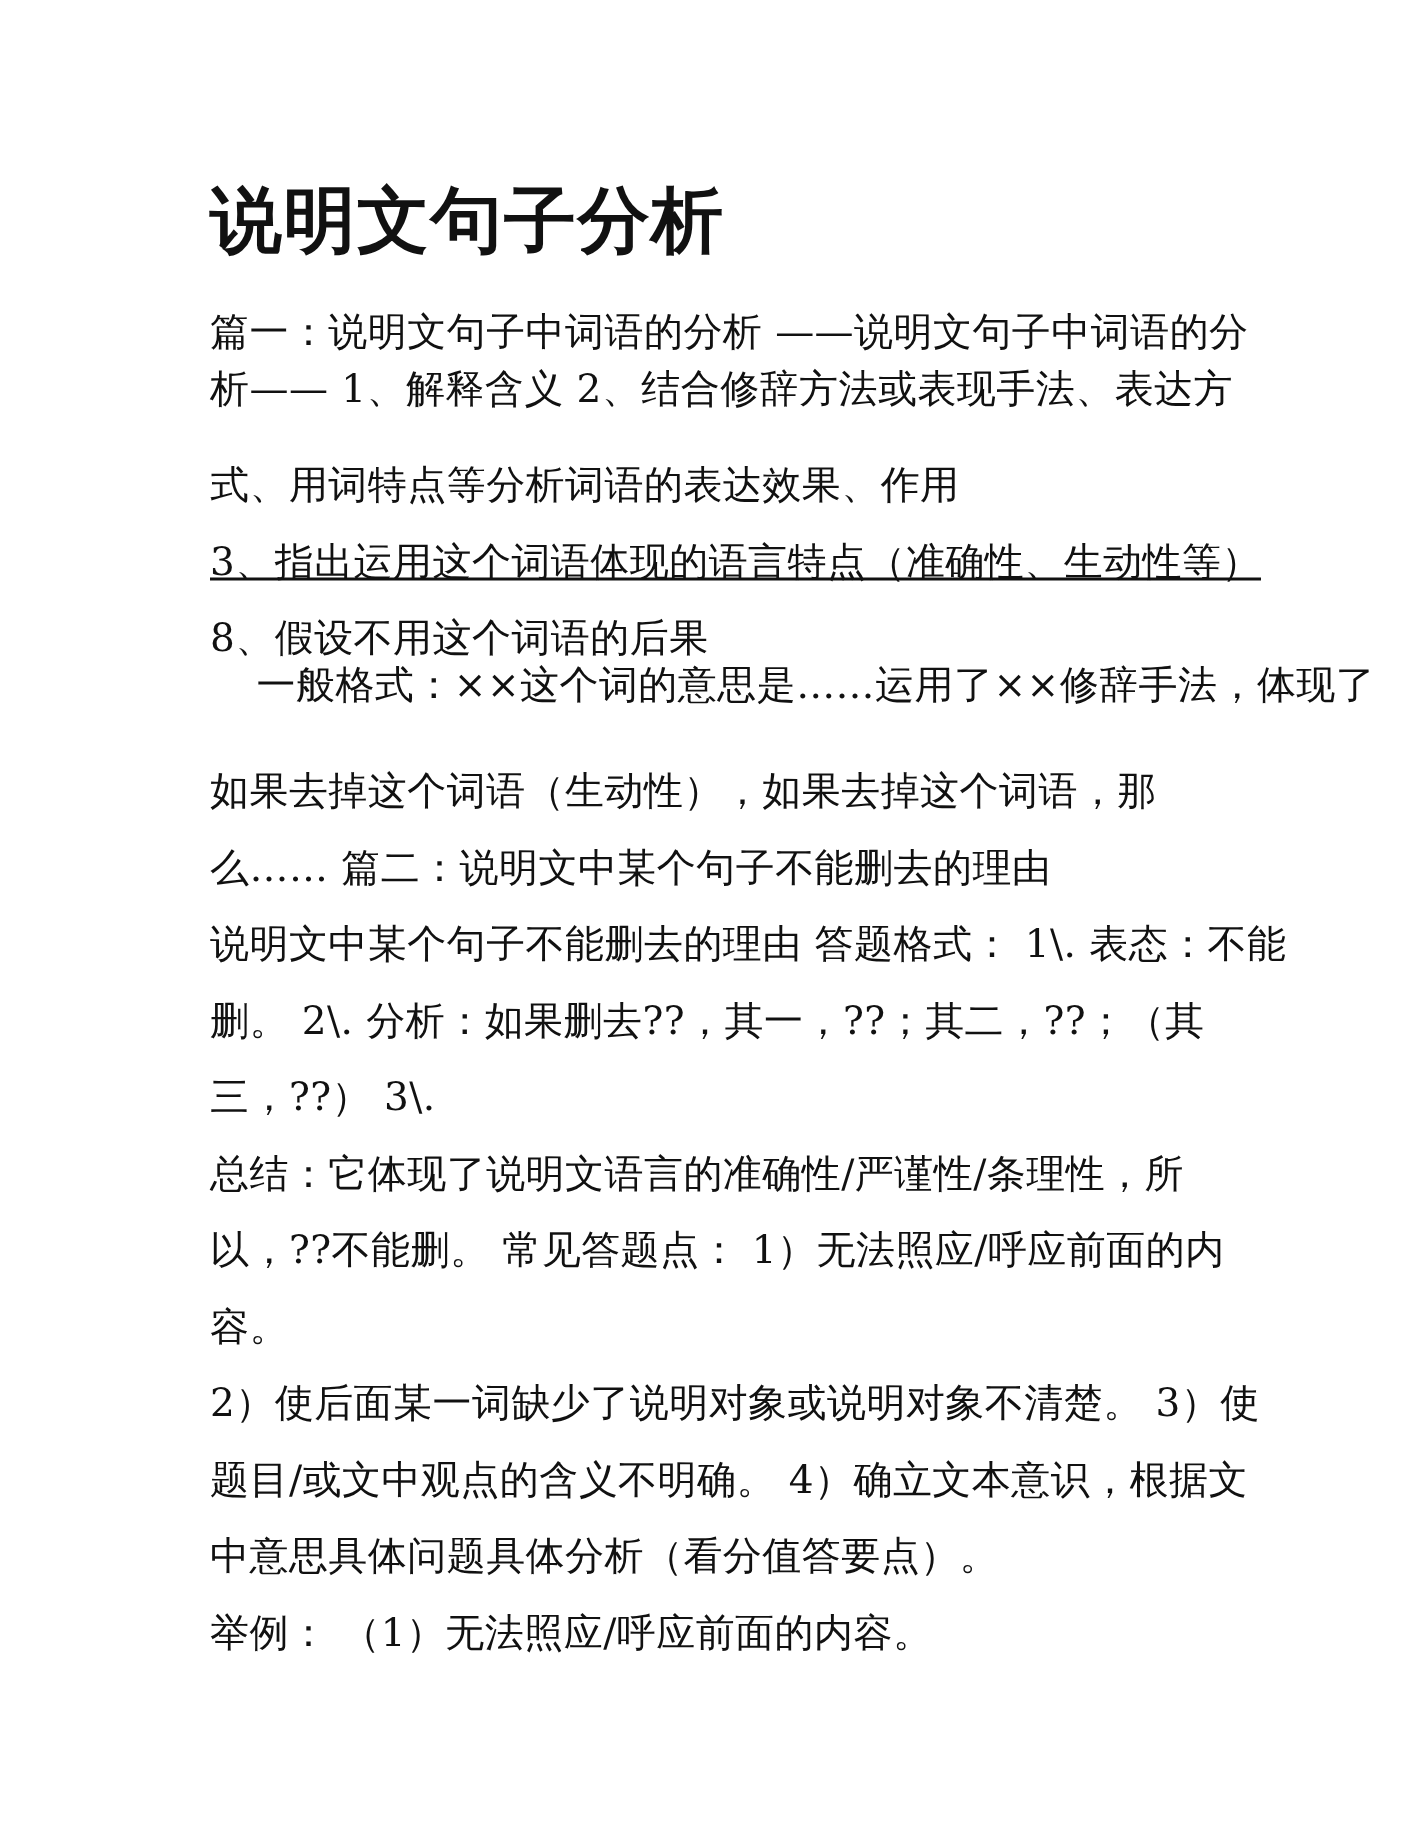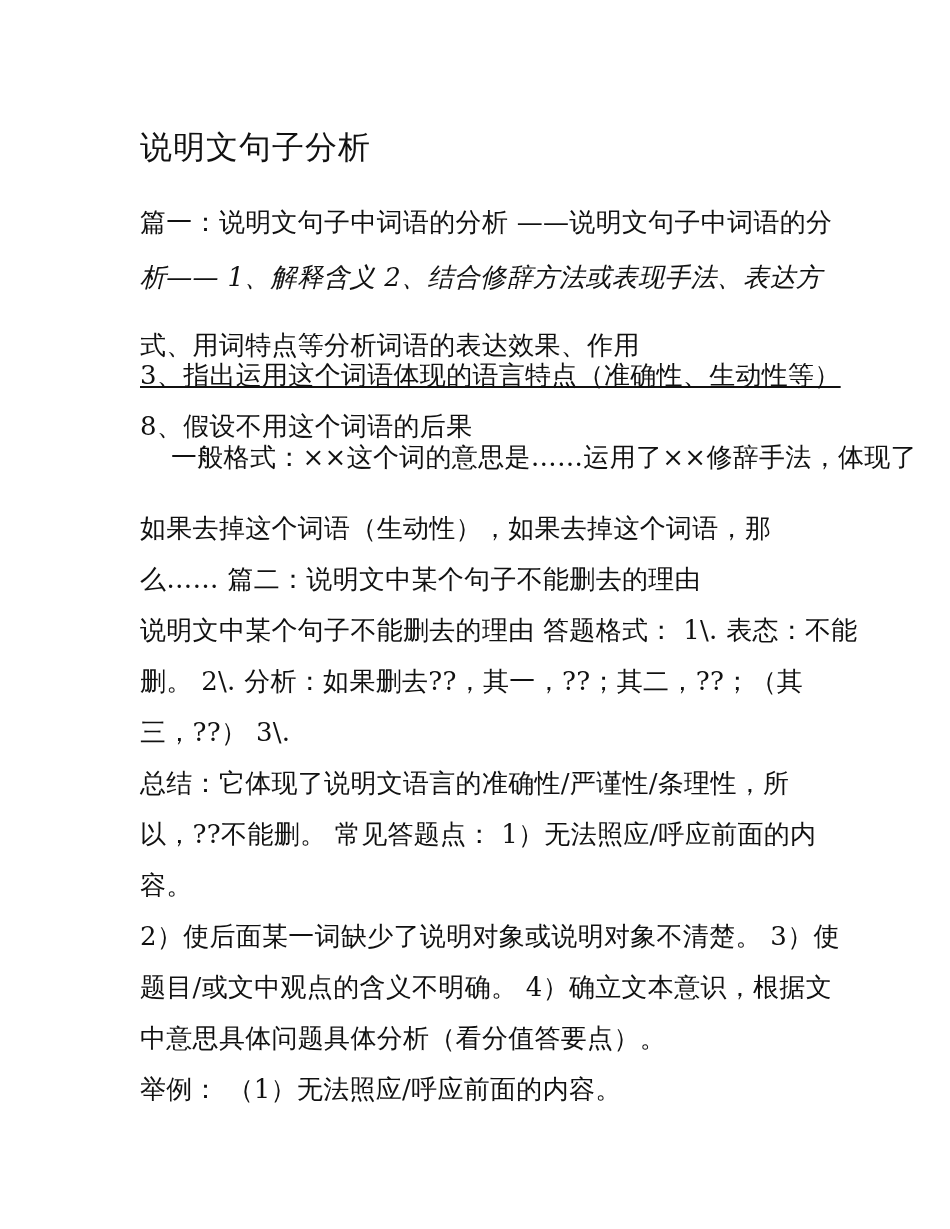--- a/index.html
+++ b/index.html
@@ -18,45 +18,45 @@
     .page {
       position: absolute;
       left: 140px;
       top: 0;
       width: 680px;
     }
     .title {
       position: absolute;
       top: 114px;
       left: 0;
-      font-size: 32px;
+      font-size: 48px;
       line-height: 66px;
       white-space: nowrap;
-      font-weight: normal;
+      font-weight: bold;
       margin: 0;
       letter-spacing: 1px;
     }
     .body-line {
       position: absolute;
       left: 0;
       font-size: 26px;
       line-height: 34px;
       white-space: nowrap;
       letter-spacing: 0.3px;
     }
   </style>
 </head>
 <body>
 
 <div class="page">
   <h1 class="title">说明文句子分析</h1>
 
   <div class="body-line" style="top:205px;">篇一：说明文句子中词语的分析 ——说明文句子中词语的分</div>
-  <div class="body-line" style="top:260px;font-style:italic;">析—— 1、解释含义 2、结合修辞方法或表现手法、表达方</div>
-  <div class="body-line" style="top:307px;margin-top:21px;">式、用词特点等分析词语的表达效果、作用</div>
+  <div class="body-line" style="top:243px;">析—— 1、解释含义 2、结合修辞方法或表现手法、表达方</div>
+  <div class="body-line" style="top:307px;">式、用词特点等分析词语的表达效果、作用</div>
   <div class="body-line" style="top:358px;text-decoration:underline;">3、指出运用这个词语体现的语言特点（准确性、生动性等）</div>
   <div class="body-line" style="top:409px;">8、假设不用这个词语的后果</div>
   <div class="body-line" style="top:440px;margin-left:31px;">一般格式：××这个词的意思是……运用了××修辞手法，体现了</div>
   <div class="body-line" style="top:511px;">如果去掉这个词语（生动性），如果去掉这个词语，那</div>
   <div class="body-line" style="top:562px;">么…… 篇二：说明文中某个句子不能删去的理由</div>
   <div class="body-line" style="top:613px;">说明文中某个句子不能删去的理由 答题格式： 1\. 表态：不能</div>
   <div class="body-line" style="top:664px;">删。 2\. 分析：如果删去??，其一，??；其二，??；（其</div>
   <div class="body-line" style="top:715px;">三，??） 3\.</div>
   <div class="body-line" style="top:766px;">总结：它体现了说明文语言的准确性/严谨性/条理性，所</div>
   <div class="body-line" style="top:817px;">以，??不能删。 常见答题点： 1）无法照应/呼应前面的内</div>

